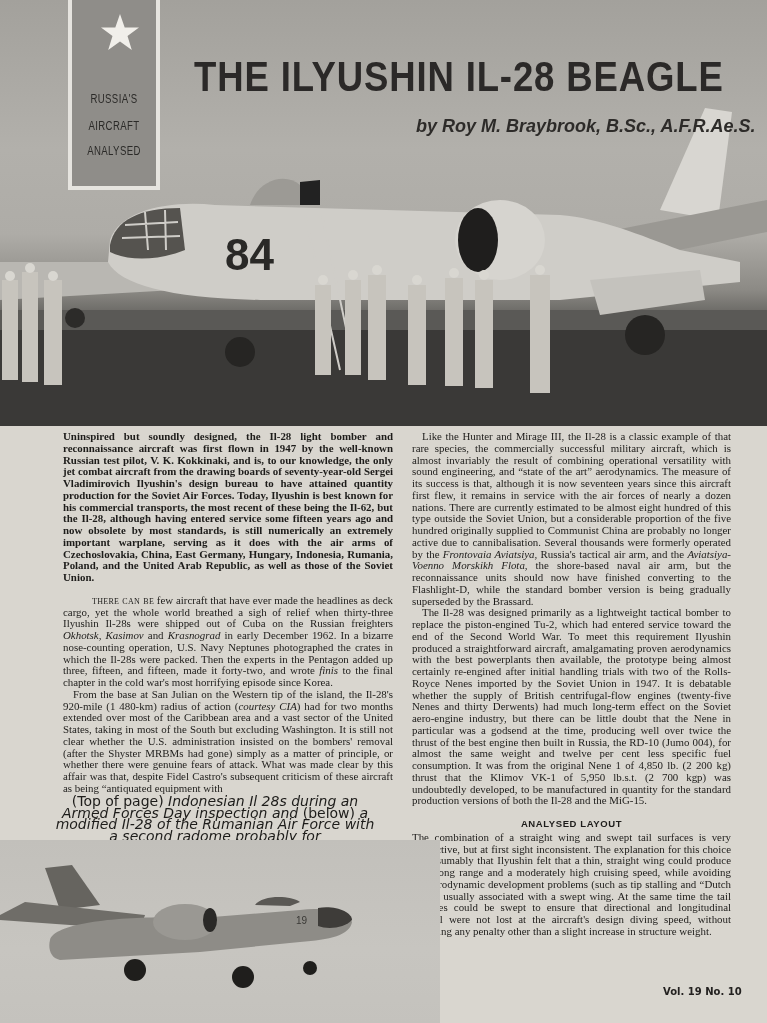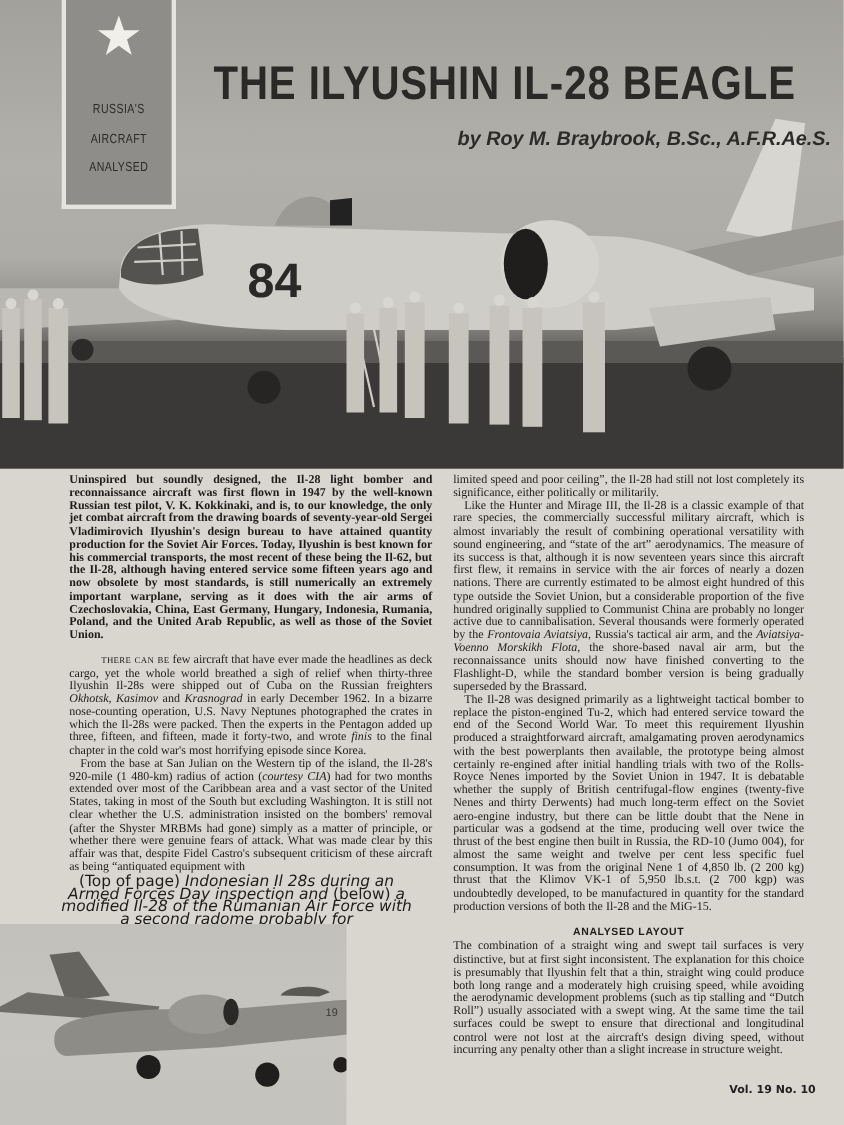--- a/index.html
+++ b/index.html
@@ -10,21 +10,21 @@
     color: #1d1c1a;
   }
   
   .hero {
     position: absolute; left: 0; top: 0; width: 767px; height: 426px;
     background: linear-gradient(180deg, #a3a19c 0%, #b2b0ab 35%, #aeaca7 55%, #8c8a85 68%, #4f4e4b 78%, #3b3a38 100%);
     overflow: hidden;
   }
   .hero svg { position: absolute; left: 0; top: 0; }
   .banner {
-    position: absolute; left: 56px; top: 0; width: 104px; height: 190px;
+    position: absolute; left: 68px; top: 0; width: 92px; height: 190px;
     background: #8f8d89; border: 4px solid #e6e4df; border-top: none; box-sizing: border-box;
   }
   .banner .star { position: absolute; left: 28px; top: 12px; }
   .banner .label {
     position: absolute; left: 0; width: 100%; text-align: center;
     font-family: "Liberation Sans", "DejaVu Sans", sans-serif; font-weight: normal;
     font-size: 12px; letter-spacing: 0.5px; color: #2b2a28; transform: scaleX(0.8);
   }
   .title {
     position: absolute; left: 194px; top: 52px; width: 560px;
@@ -49,21 +49,21 @@
   .caption {
     position: absolute; left: 50px; top: 796px; width: 330px;
     font-family: "DejaVu Sans", sans-serif; font-size: 14px; line-height: 11.5px; text-align: center;
   }
   .caption i { font-style: italic; }
   .heading {
     text-align: center; font-family: "Liberation Sans", "DejaVu Sans", sans-serif; font-weight: bold;
     font-size: 9.5px; letter-spacing: 0.6px; margin: 11px 0 2px 0;
   }
   .lower-photo {
-    position: absolute; left: 0; top: 840px; width: 315px; height: 183px;
+    position: absolute; left: 0; top: 840px; width: 440px; height: 183px;
     background: linear-gradient(180deg, #c2c0bb, #c7c5c0 60%, #c4c2bd);
     overflow: hidden;
   }
   .issue {
     position: absolute; left: 663px; top: 986px;
     font-family: "DejaVu Sans", sans-serif; font-weight: bold; 
     font-size: 10px; color: #232120;
   }
 </style>
 </head>
@@ -145,21 +145,20 @@
   <div class="gap"></div>
   <p><span class="smallcaps">There can be</span><span> few aircraft that have ever made the headlines as deck cargo, yet the whole world breathed a sigh of relief when thirty-three Ilyushin Il-28s were shipped out of Cuba on the Russian freighters </span><i>Okhotsk</i><span>, </span><i>Kasimov</i><span> and </span><i>Krasnograd</i><span> in early December 1962. In a bizarre nose-counting operation, U.S. Navy Neptunes photographed the crates in which the Il-28s were packed. Then the experts in the Pentagon added up three, fifteen, and fifteen, made it forty-two, and wrote </span><i>finis</i><span> to the final chapter in the cold war's most horrifying episode since Korea.</span></p>
   <p class="indent"><span>From the base at San Julian on the Western tip of the island, the Il-28's 920-mile (1 480-km) radius of action (</span><i>courtesy CIA</i><span>) had for two months extended over most of the Caribbean area and a vast sector of the United States, taking in most of the South but excluding Washington. It is still not clear whether the U.S. administration insisted on the bombers' removal (after the Shyster MRBMs had gone) simply as a matter of principle, or whether there were genuine fears of attack. What was made clear by this affair was that, despite Fidel Castro's subsequent criticism of these aircraft as being “antiquated equipment with</span></p>
 </div>
 
 <div class="caption">
   <span>(Top of page)</span><i> Indonesian Il 28s during an Armed Forces Day inspection and </i><span>(below)</span><i> a modified Il-28 of the Rumanian Air Force with a second radome probably for countermeasures.</i>
 </div>
 
 <div class="col col-right">
-  <p>limited speed and poor ceiling”, the Il-28 had still not lost completely its significance, either politically or militarily.</p>
   <p class="indent"><span>Like the Hunter and Mirage III, the Il-28 is a classic example of that rare species, the commercially successful military aircraft, which is almost invariably the result of combining operational versatility with sound engineering, and “state of the art” aerodynamics. The measure of its success is that, although it is now seventeen years since this aircraft first flew, it remains in service with the air forces of nearly a dozen nations. There are currently estimated to be almost eight hundred of this type outside the Soviet Union, but a considerable proportion of the five hundred originally supplied to Communist China are probably no longer active due to cannibalisation. Several thousands were formerly operated by the </span><i>Frontovaia Aviatsiya</i><span>, Russia's tactical air arm, and the </span><i>Aviatsiya-Voenno Morskikh Flota</i><span>, the shore-based naval air arm, but the reconnaissance units should now have finished converting to the Flashlight-D, while the standard bomber version is being gradually superseded by the Brassard.</span></p>
   <p class="indent">The Il-28 was designed primarily as a lightweight tactical bomber to replace the piston-engined Tu-2, which had entered service toward the end of the Second World War. To meet this requirement Ilyushin produced a straightforward aircraft, amalgamating proven aerodynamics with the best powerplants then available, the prototype being almost certainly re-engined after initial handling trials with two of the Rolls-Royce Nenes imported by the Soviet Union in 1947. It is debatable whether the supply of British centrifugal-flow engines (twenty-five Nenes and thirty Derwents) had much long-term effect on the Soviet aero-engine industry, but there can be little doubt that the Nene in particular was a godsend at the time, producing well over twice the thrust of the best engine then built in Russia, the RD-10 (Jumo 004), for almost the same weight and twelve per cent less specific fuel consumption. It was from the original Nene 1 of 4,850 lb. (2 200 kg) thrust that the Klimov VK-1 of 5,950 lb.s.t. (2 700 kgp) was undoubtedly developed, to be manufactured in quantity for the standard production versions of both the Il-28 and the MiG-15.</p>
   <div class="heading">ANALYSED LAYOUT</div>
   <p>The combination of a straight wing and swept tail surfaces is very distinctive, but at first sight inconsistent. The explanation for this choice is presumably that Ilyushin felt that a thin, straight wing could produce both long range and a moderately high cruising speed, while avoiding the aerodynamic development problems (such as tip stalling and “Dutch Roll”) usually associated with a swept wing. At the same time the tail surfaces could be swept to ensure that directional and longitudinal control were not lost at the aircraft's design diving speed, without incurring any penalty other than a slight increase in structure weight.</p>
 </div>
 
 <div class="lower-photo">
   <svg width="381" height="183" viewBox="0 0 381 183">
     <path d="M45 28 L72 25 L100 65 L60 70 Z" fill="#66645f"></path>
     <path d="M0 75 L25 62 L145 75 L140 90 L0 80 Z" fill="#6f6d68"></path>

